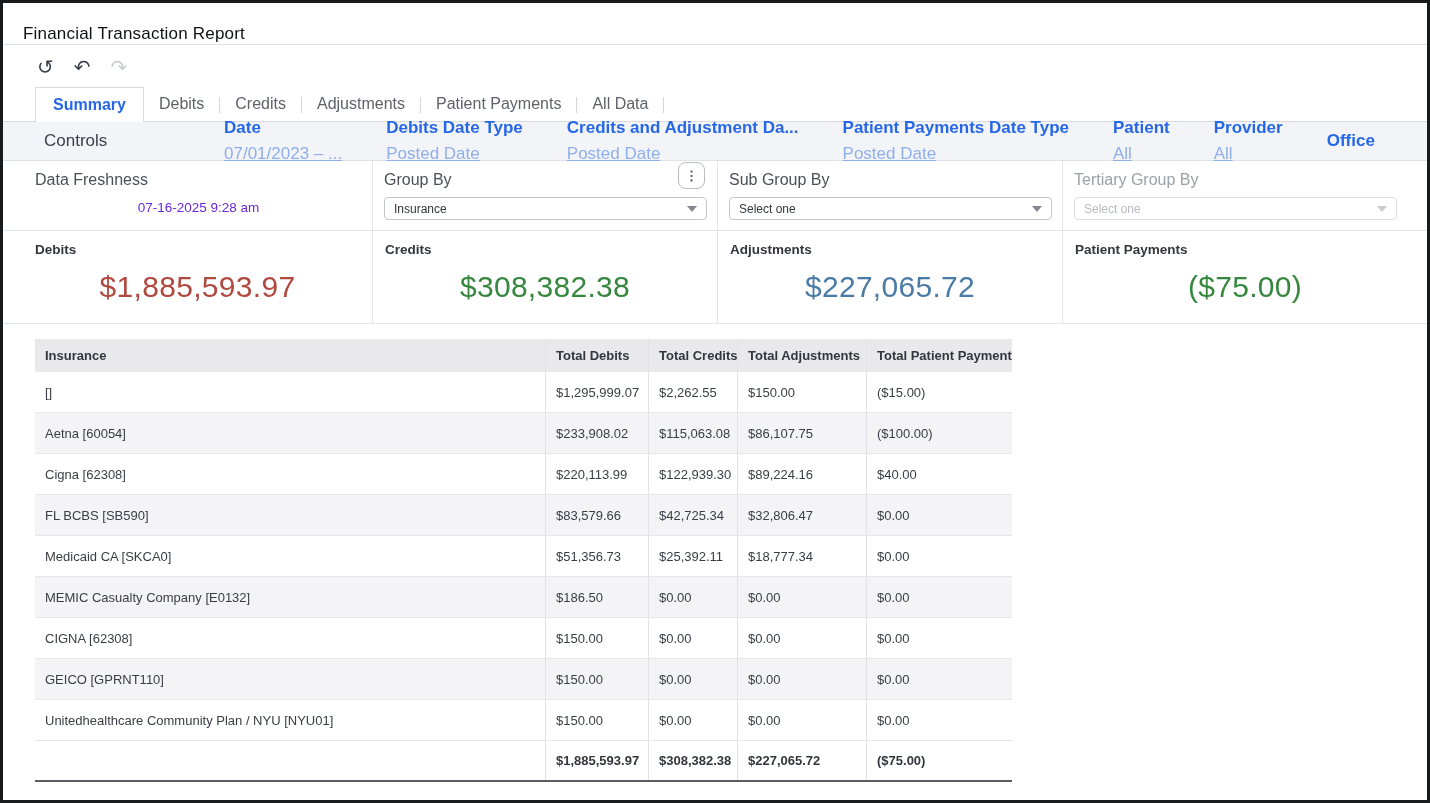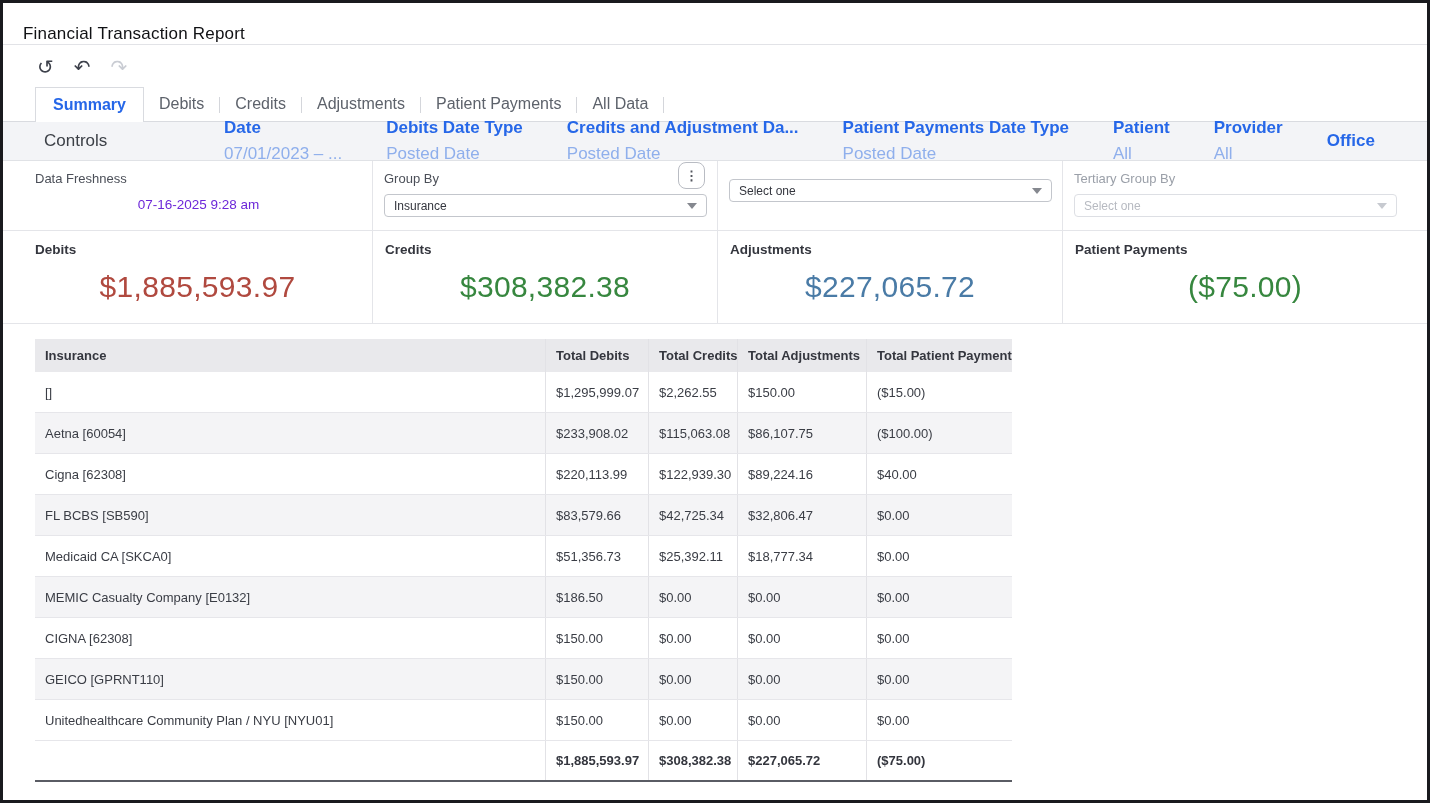--- a/index.html
+++ b/index.html
@@ -19,28 +19,28 @@
   .tabs { height:32px; display:flex; align-items:flex-end; padding-left:32px; position:relative; z-index:2; }
   .tab { font-size:16px; color:#5d626b; padding:8px 15px; cursor:pointer; white-space:nowrap; }
   .tab.active { background:#fff; border:1px solid #d9dbe0; border-bottom:none; color:#2667e8; font-weight:700; padding:8px 17px; margin-bottom:-1px; }
   .tab-sep { width:1px; height:16px; background:#d4d6db; margin-bottom:8px; }
 
   
   .controls-bar { height:40px; background:#f3f4f7; border-top:1px solid #d9dbe0; border-bottom:1px solid #e0e2e6; display:flex; align-items:center; padding-left:41px; font-size:17px; }
   .controls-label { color:#3c4047; width:180px; flex:0 0 auto; }
   .control-item { display:flex; align-items:baseline; gap:6px; margin-right:44px; cursor:pointer; white-space:nowrap;flex-direction:column; }
   .c-name { color:#2667e8; font-weight:700; }
-  .c-value { color:#8fafec; }
+  .c-value { color:#8fafec;text-decoration:underline; }
 
   
   .panels-row { display:grid; grid-template-columns:369px 345px 345px 1fr; height:70px; border-bottom:1px solid #e4e5e9; }
   .panel { position:relative; padding:10px 10px 8px 11px; }
   .panel + .panel { border-left:1px solid #e4e5e9; }
   .panel:first-child { padding-left:32px; }
-  .panel-label { font-size:13px; color:#4b4f58; }
+  .panel-label { font-size:16px; color:#4b4f58; }
   .panel-label.disabled { color:#9ba0a9; }
   .freshness-value { text-align:center; margin-top:11px; font-size:13.5px; color:#6d28d9; }
   .kebab-btn { position:absolute; top:1px; right:12px; width:27px; height:27px; border:1px solid #b9bcc3; border-radius:8px; background:#fff; color:#54575f; font-size:13px; font-weight:700; line-height:1; cursor:pointer; }
   .select { margin-top:8px; width:323px; height:23px; border:1px solid #c3c6cc; border-radius:4px; background:#fff; display:flex; align-items:center; justify-content:space-between; padding:0 9px; font-size:12px; color:#34363e; cursor:pointer; }
   .caret { width:0; height:0; border-left:5px solid transparent; border-right:5px solid transparent; border-top:6px solid #85888f; }
   .select.disabled { border-color:#dddfe4; color:#b7bac1; cursor:default; }
   .select.disabled .caret { border-top-color:#c7cad0; }
 
   
   .cards-row { display:grid; grid-template-columns:369px 345px 345px 1fr; height:93px; border-bottom:1px solid #e4e5e9; }
@@ -129,20 +129,21 @@
     </div>
     <div class="panel">
       <div class="panel-label">Group By</div>
       <button class="kebab-btn"><span>⋮</span></button>
       <div class="select">
         <span>Insurance</span>
         <span class="caret"></span>
       </div>
     </div>
     <div class="panel">
+      <div class="panel-label">Sub Group By</div>
       <div class="select">
         <span>Select one</span>
         <span class="caret"></span>
       </div>
     </div>
     <div class="panel">
       <div class="panel-label disabled">Tertiary Group By</div>
       <div class="select disabled">
         <span>Select one</span>
         <span class="caret"></span>

